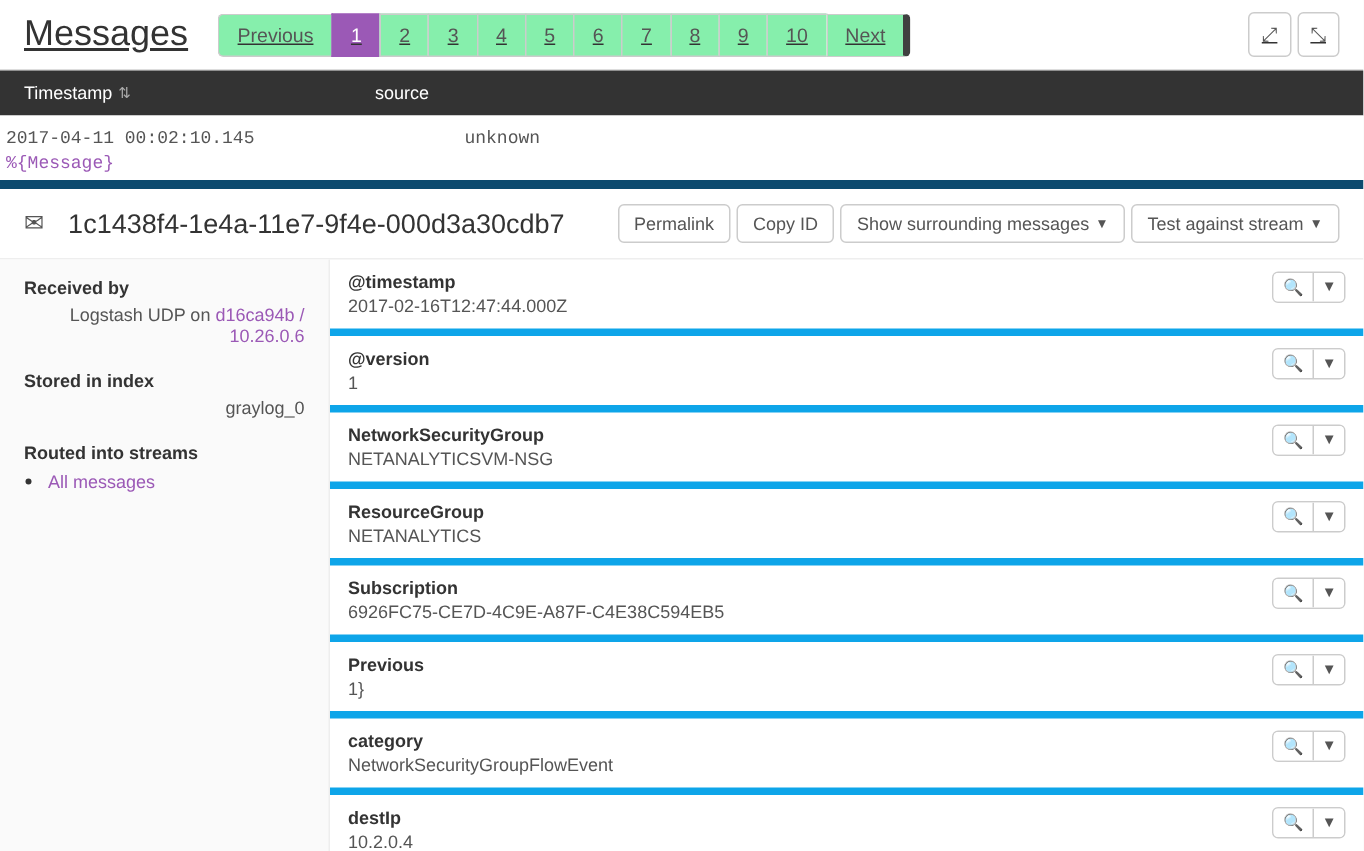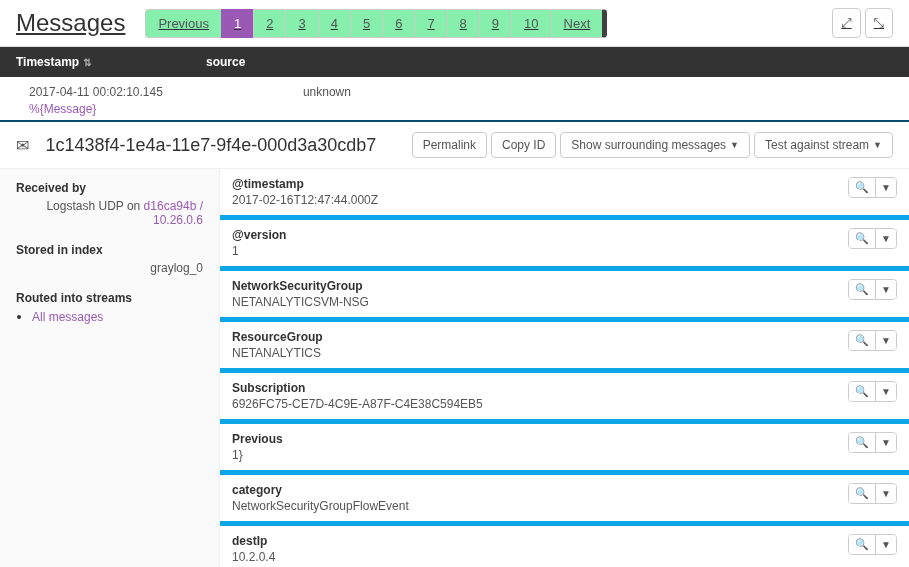--- a/index.html
+++ b/index.html
@@ -19,27 +19,27 @@
     }
     .pagination button:first-child { border-radius: 4px 0 0 4px; }
     .pagination button:last-child { border-radius: 0 4px 4px 0; border-right: 5px solid #404040; }
     .pagination button.active { background: #9b59b6; color: #fff; border-color: #9b59b6; }
 
     
     .header-icons { margin-left: auto; display: flex; gap: 4px; }
     .icon-btn { background: #fff; border: 1px solid #ccc; border-radius: 4px; padding: 6px 8px; cursor: pointer; font-size: 13px; color: #555; }
 
     
-    .table-header { display: flex; background: #333; color: #fff; padding: 8px 16px; font-size: 12px; font-weight: 700; }
+    .table-header { display: flex; background: #333; color: #fff; padding: 8px 16px; font-size: 12px; font-weight: 400; }
     .th-timestamp { flex: 0 0 190px; display: flex; align-items: center; gap: 4px; }
-    .th-source { flex: 1; }
+    .th-source { flex: 1; margin-left: 44px; }
     .sort-icon { color: #aaa; font-size: 10px; }
 
     
-    .message-meta { padding: 8px 29px 4px; background: #fff; border-bottom: 2px solid #0c4a6e; }
+    .message-meta { padding: 8px 4px 4px; background: #fff; border-bottom: 6px solid #0c4a6e; font-family: Liberation Mono, monospace; }
     .message-timestamp { color: #555; font-size: 12px; margin-bottom: 2px; }
     .message-source-label { color: #555; font-size: 12px; }
     .message-link { color: #9b59b6; text-decoration: none; font-size: 12px; }
 
     
     .message-detail { background: #fff; border-bottom: 1px solid #eee; }
     .message-id-row { display: flex; align-items: center; padding: 10px 16px; gap: 12px; border-bottom: 1px solid #eee; }
     .message-icon { color: #555; font-size: 16px; margin-right: 4px; }
     .message-id { font-size: 18px; font-weight: 400; color: #333; flex: 1; }
 

